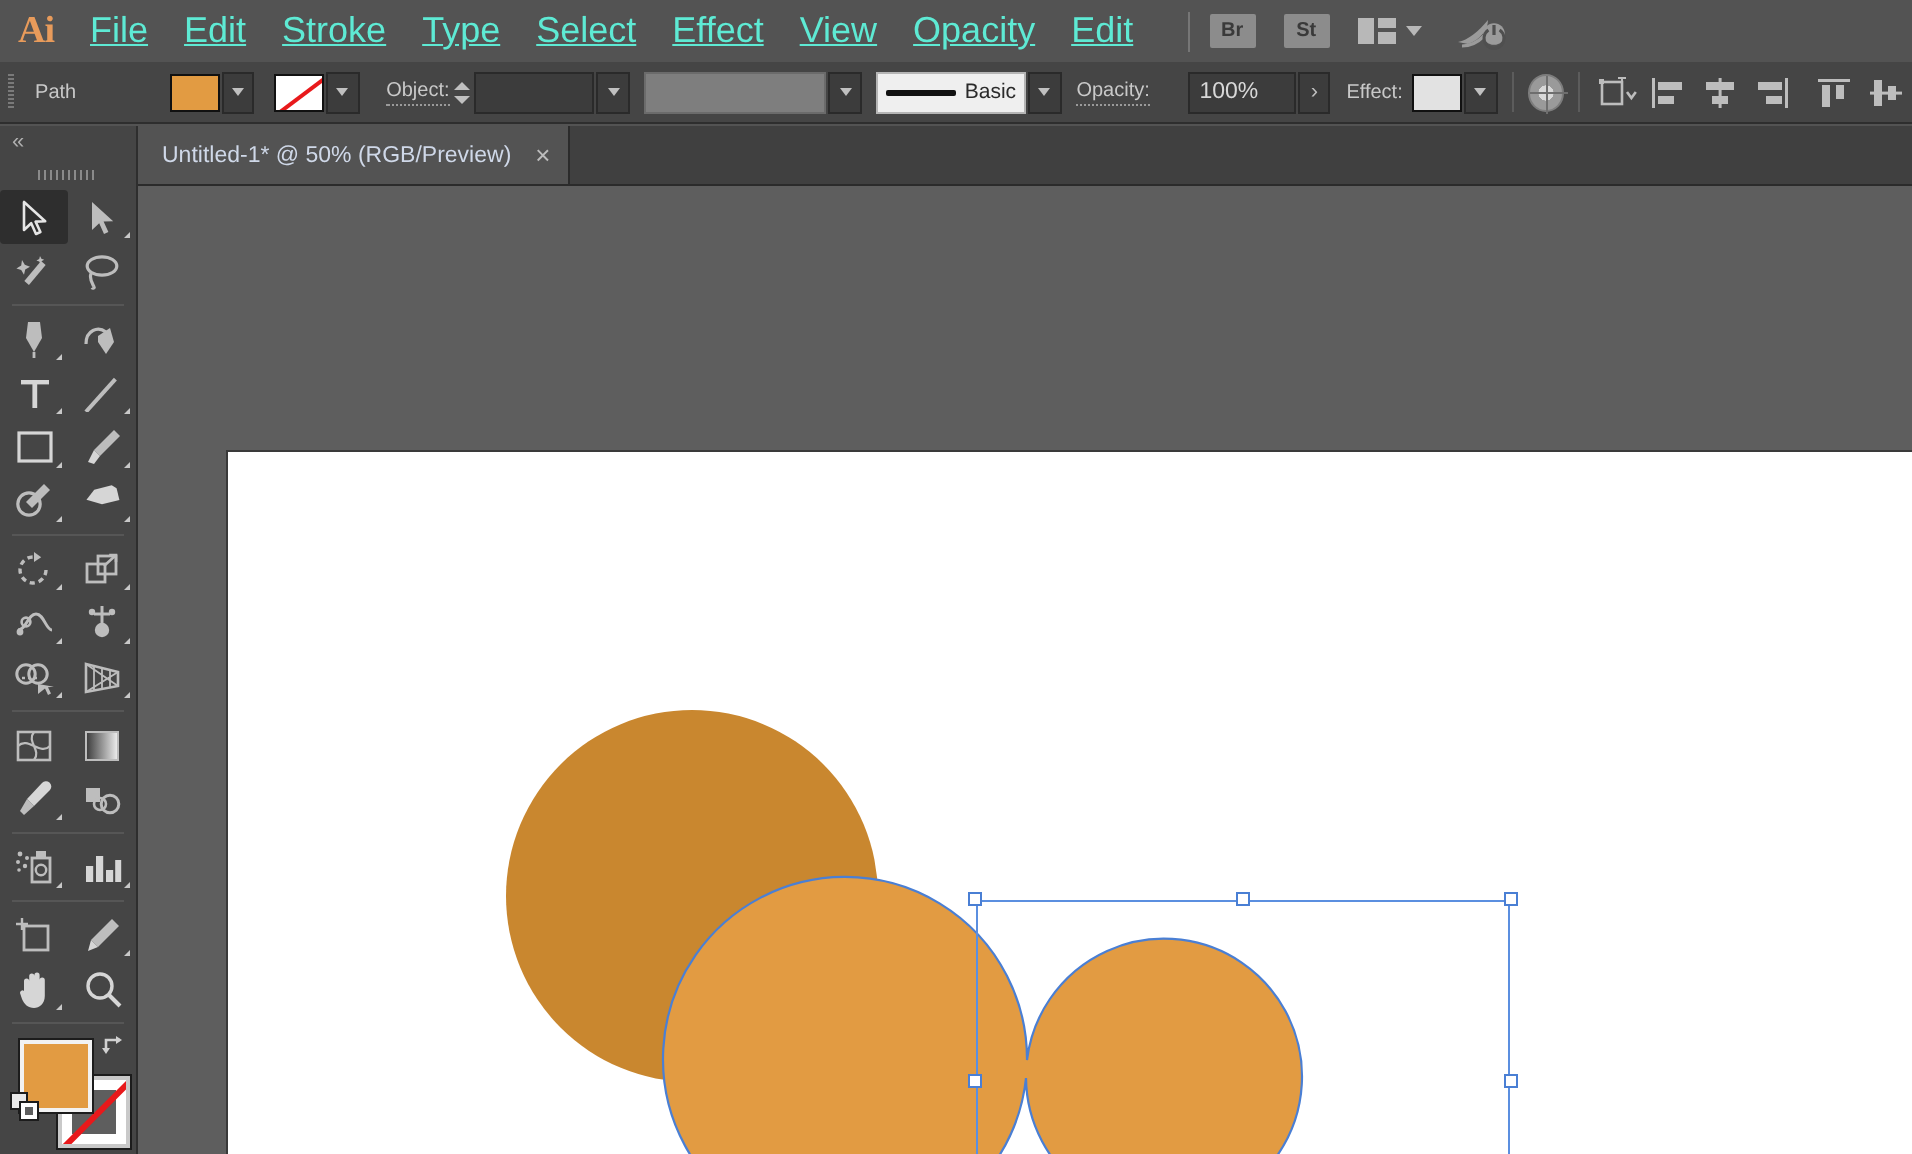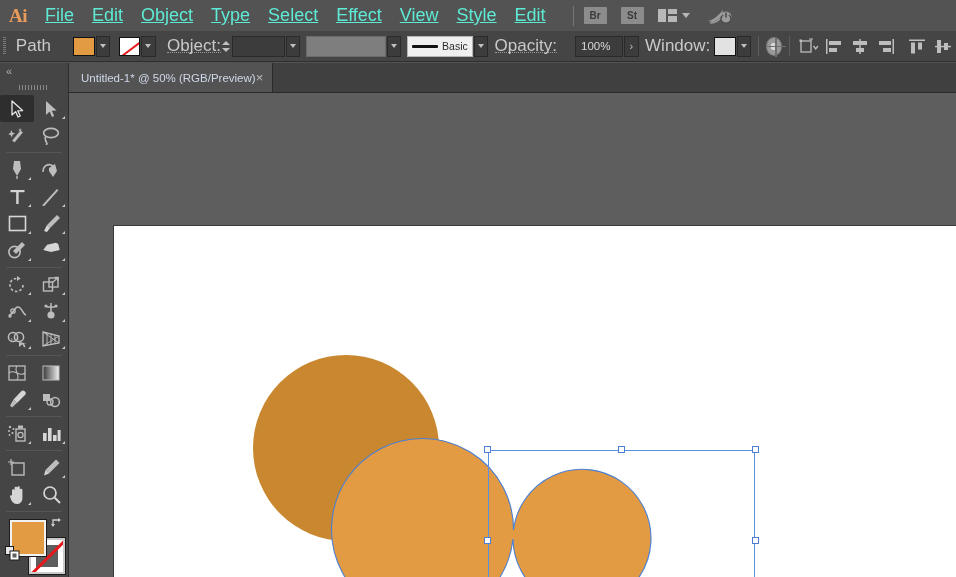--- a/index.html
+++ b/index.html
@@ -53,21 +53,21 @@
 
   
   #controlbar {
     position: absolute; left: 0; top: 31px; width: 956px; height: 31px;
     background: #454545; display: flex; align-items: center;
     border-bottom: 1px solid #2e2e2e;
   }
   #cb-grip { width: 12px; height: 31px; display:flex; align-items:center; justify-content:center; }
   #cb-grip span { display:block; width:3px; height:18px;
     background: repeating-linear-gradient(to bottom,#7a7a7a 0 1px,transparent 1px 2px); }
-  .cb-label { color: #C9C9C9; font-size: 17px; white-space: nowrap; }
+  .cb-label { color: #C9C9C9; font-size: 10px; white-space: nowrap; }
   .cb-label.dotted { border-bottom: 1px dotted #9a9a9a; line-height: 13px; }
   .swatch-box {
     width: 26px; height: 19px; border: 1px solid #111; background: #E29B42;
   }
   .swatch-none {
     width: 26px; height: 19px; border: 1px solid #111; background: #fff;
     position: relative; overflow: hidden;
   }
   .swatch-none::after {
     content:''; position:absolute; left:-6px; top:8px; width:40px; height:2px;
@@ -112,21 +112,21 @@
   .transform-ico { width:22px; height:18px; position:relative; margin-right:2px; }
 
   
   #tabbar {
     position: absolute; left: 69px; top: 63px; width: 887px; height: 30px;
     background: #404040; border-bottom: 1px solid #2b2b2b;
     display: flex; align-items: flex-end;
   }
   #doc-tab {
     height: 29px; background: #535353; border-right: 1px solid #2b2b2b;
-    display: flex; align-items: center; padding: 0 9px 0 12px; 
+    display: flex; align-items: center; padding: 0 9px 0 12px; gap: 12px;
   }
   #doc-tab-label { color: #CFD8E8; font-size: 11.5px; white-space: nowrap; }
   #doc-tab-close { color: #BDBDBD; font-size: 13px; line-height: 1; }
 
   
   #toolbar {
     position: absolute; left: 0; top: 63px; width: 69px; height: 514px;
     background: #454545; border-right: 1px solid #2e2e2e;
   }
   #tb-collapse {
@@ -193,26 +193,26 @@
 </style>
 </head>
 <body>
 
 <div id="app">
 
   <div id="menubar">
     <div id="ai-logo">Ai</div>
     <div class="menu-item">File</div>
     <div class="menu-item">Edit</div>
-    <div class="menu-item">Object</div>
+    <div class="menu-item">Stroke</div>
     <div class="menu-item">Type</div>
     <div class="menu-item">Select</div>
     <div class="menu-item">Effect</div>
     <div class="menu-item">View</div>
-    <div class="menu-item">Style</div>
+    <div class="menu-item">Opacity</div>
     <div class="menu-item">Edit</div>
     <div id="menu-sep"></div>
     <div class="mini-btn">Br</div>
     <div class="mini-btn">St</div>
     <div id="ws-switch">
       <div id="ws-icon">
         <i class="a"></i>
           <i class="b"></i>
           <i class="c"></i>
       </div>
@@ -274,21 +274,21 @@
 
     <div style="width:8px"></div>
     <div class="cb-label dotted">Opacity:</div>
     <div style="width:5px"></div>
     <div class="field" style="width:56px;margin-left:14px;">100%</div>
     <div class="dd-btn">
       <span style="color:#C0C0C0;font-size:11px;line-height:1;">›</span>
     </div>
 
     <div style="width:8px"></div>
-    <div class="cb-label">Window:</div>
+    <div class="cb-label">Effect:</div>
     <div style="width:5px"></div>
     <div class="style-swatch"></div>
     <div class="dd-btn">
         <div class="chev"></div>
       </div>
 
     <div class="cb-sep"></div>
     <div id="recolor"></div>
     <div class="cb-sep"></div>
 

